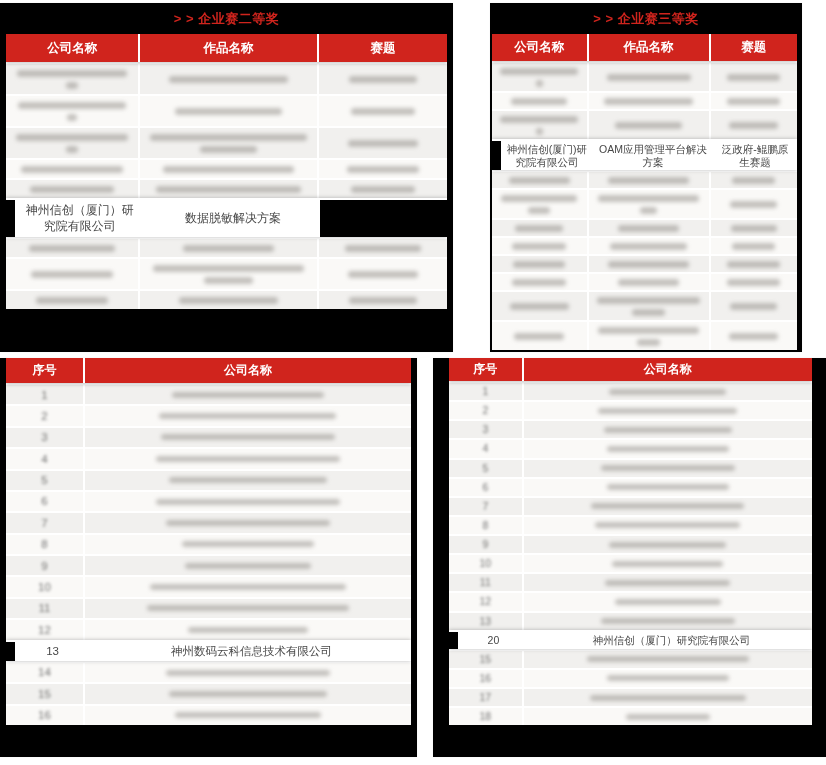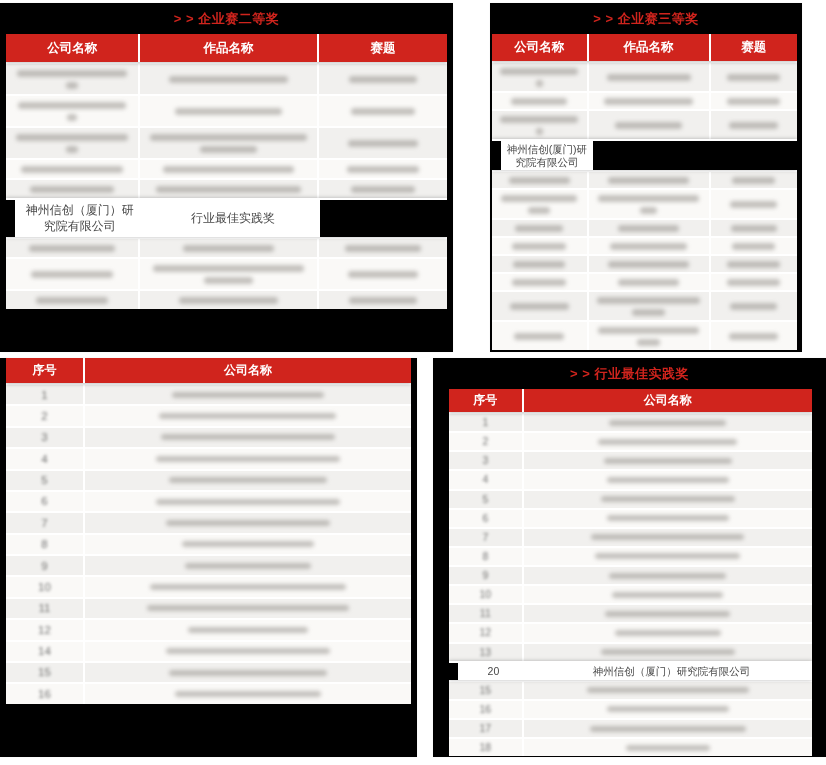--- a/index.html
+++ b/index.html
@@ -128,21 +128,21 @@
           </div>
           <div class="cell">
             <div class="bar" style="width: 88%;"></div>
           </div>
           <div class="cell">
             <div class="bar" style="width: 55%;"></div>
           </div>
         </div>
         <div class="row clear-row">
           <div class="cell">神州信创（厦门）研究院有限公司</div>
-          <div class="cell">行业最佳实践奖</div>
+          <div class="cell">数据脱敏解决方案</div>
         </div>
         <div class="row odd">
           <div class="cell">
             <div class="bar" style="width: 72%;"></div>
           </div>
           <div class="cell">
             <div class="bar" style="width: 55%;"></div>
           </div>
           <div class="cell">
             <div class="bar" style="width: 65%;"></div>
@@ -212,20 +212,22 @@
           </div>
           <div class="cell">
             <div class="bar" style="width: 60%;"></div>
           </div>
           <div class="cell">
             <div class="bar" style="width: 62%;"></div>
           </div>
         </div>
         <div class="row clear-row">
           <div class="cell">神州信创(厦门)研究院有限公司</div>
+          <div class="cell">OAM应用管理平台解决方案</div>
+          <div class="cell">泛政府-鲲鹏原生赛题</div>
         </div>
         <div class="row odd">
           <div class="cell">
             <div class="bar" style="width: 70%;"></div>
           </div>
           <div class="cell">
             <div class="bar" style="width: 72%;"></div>
           </div>
           <div class="cell">
             <div class="bar" style="width: 55%;"></div>
@@ -410,20 +412,24 @@
           </div>
         </div>
         <div class="row even">
           <div class="cell">
             <span class="blurtxt">12</span>
           </div>
           <div class="cell">
             <div class="bar" style="width: 38%;"></div>
           </div>
         </div>
+        <div class="row clear-row">
+          <div class="cell">13</div>
+          <div class="cell">神州数码云科信息技术有限公司</div>
+        </div>
         <div class="row even">
           <div class="cell">
             <span class="blurtxt">14</span>
           </div>
           <div class="cell">
             <div class="bar" style="width: 52%;"></div>
           </div>
         </div>
         <div class="row odd">
           <div class="cell">
@@ -438,21 +444,20 @@
             <span class="blurtxt">16</span>
           </div>
           <div class="cell">
             <div class="bar" style="width: 46%;"></div>
           </div>
         </div>
       </div>
   </section>
 
   <section class="card card4">
-    <h2 class="title">&gt; &gt; 行业最佳实践奖</h2>
     <div class="tbl t-d">
         <div class="row header">
           <div class="cell">序号</div>
           <div class="cell">公司名称</div>
         </div>
         <div class="row odd">
           <div class="cell">
             <span class="blurtxt">1</span>
           </div>
           <div class="cell">

